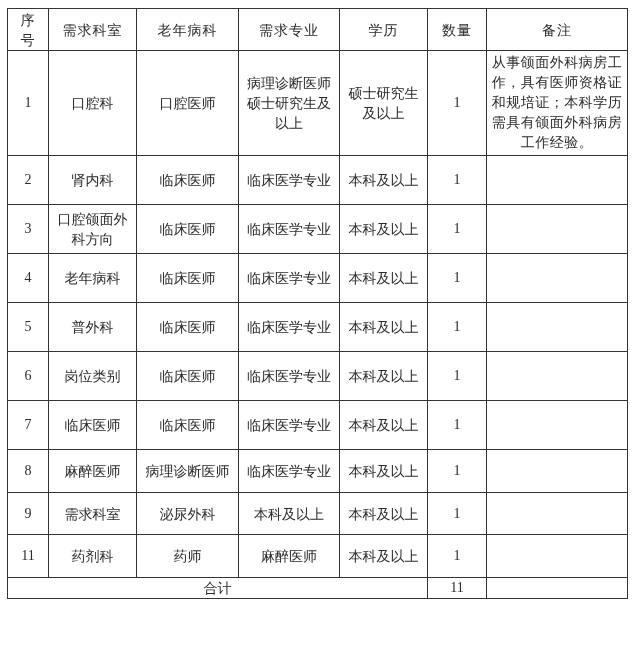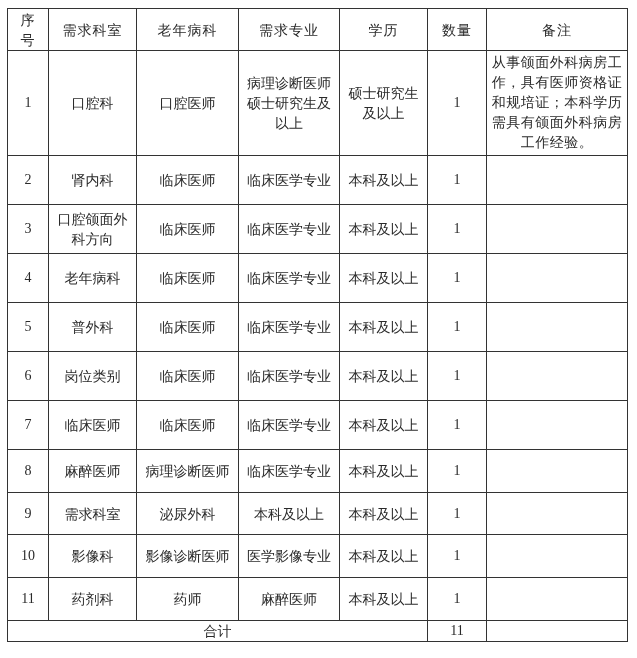--- a/index.html
+++ b/index.html
@@ -161,29 +161,20 @@
     <tr style="height:42px">
       <td class="num">9</td>
       <td>需求科室</td>
       <td>泌尿外科</td>
       <td>本科及以上</td>
       <td>本科及以上</td>
       <td class="num">1</td>
       <td class="cell-note"></td>
     </tr>
     <tr style="height:43px">
-      <td class="num">10</td>
-      <td>影像科</td>
-      <td>影像诊断医师</td>
-      <td>医学影像专业</td>
-      <td>本科及以上</td>
-      <td class="num">1</td>
-      <td class="cell-note"></td>
-    </tr>
-    <tr style="height:43px">
       <td class="num">11</td>
       <td>药剂科</td>
       <td>药师</td>
       <td>麻醉医师</td>
       <td>本科及以上</td>
       <td class="num">1</td>
       <td class="cell-note"></td>
     </tr>
     <tr style="height:19px">
       <td colspan="5">合计</td>

